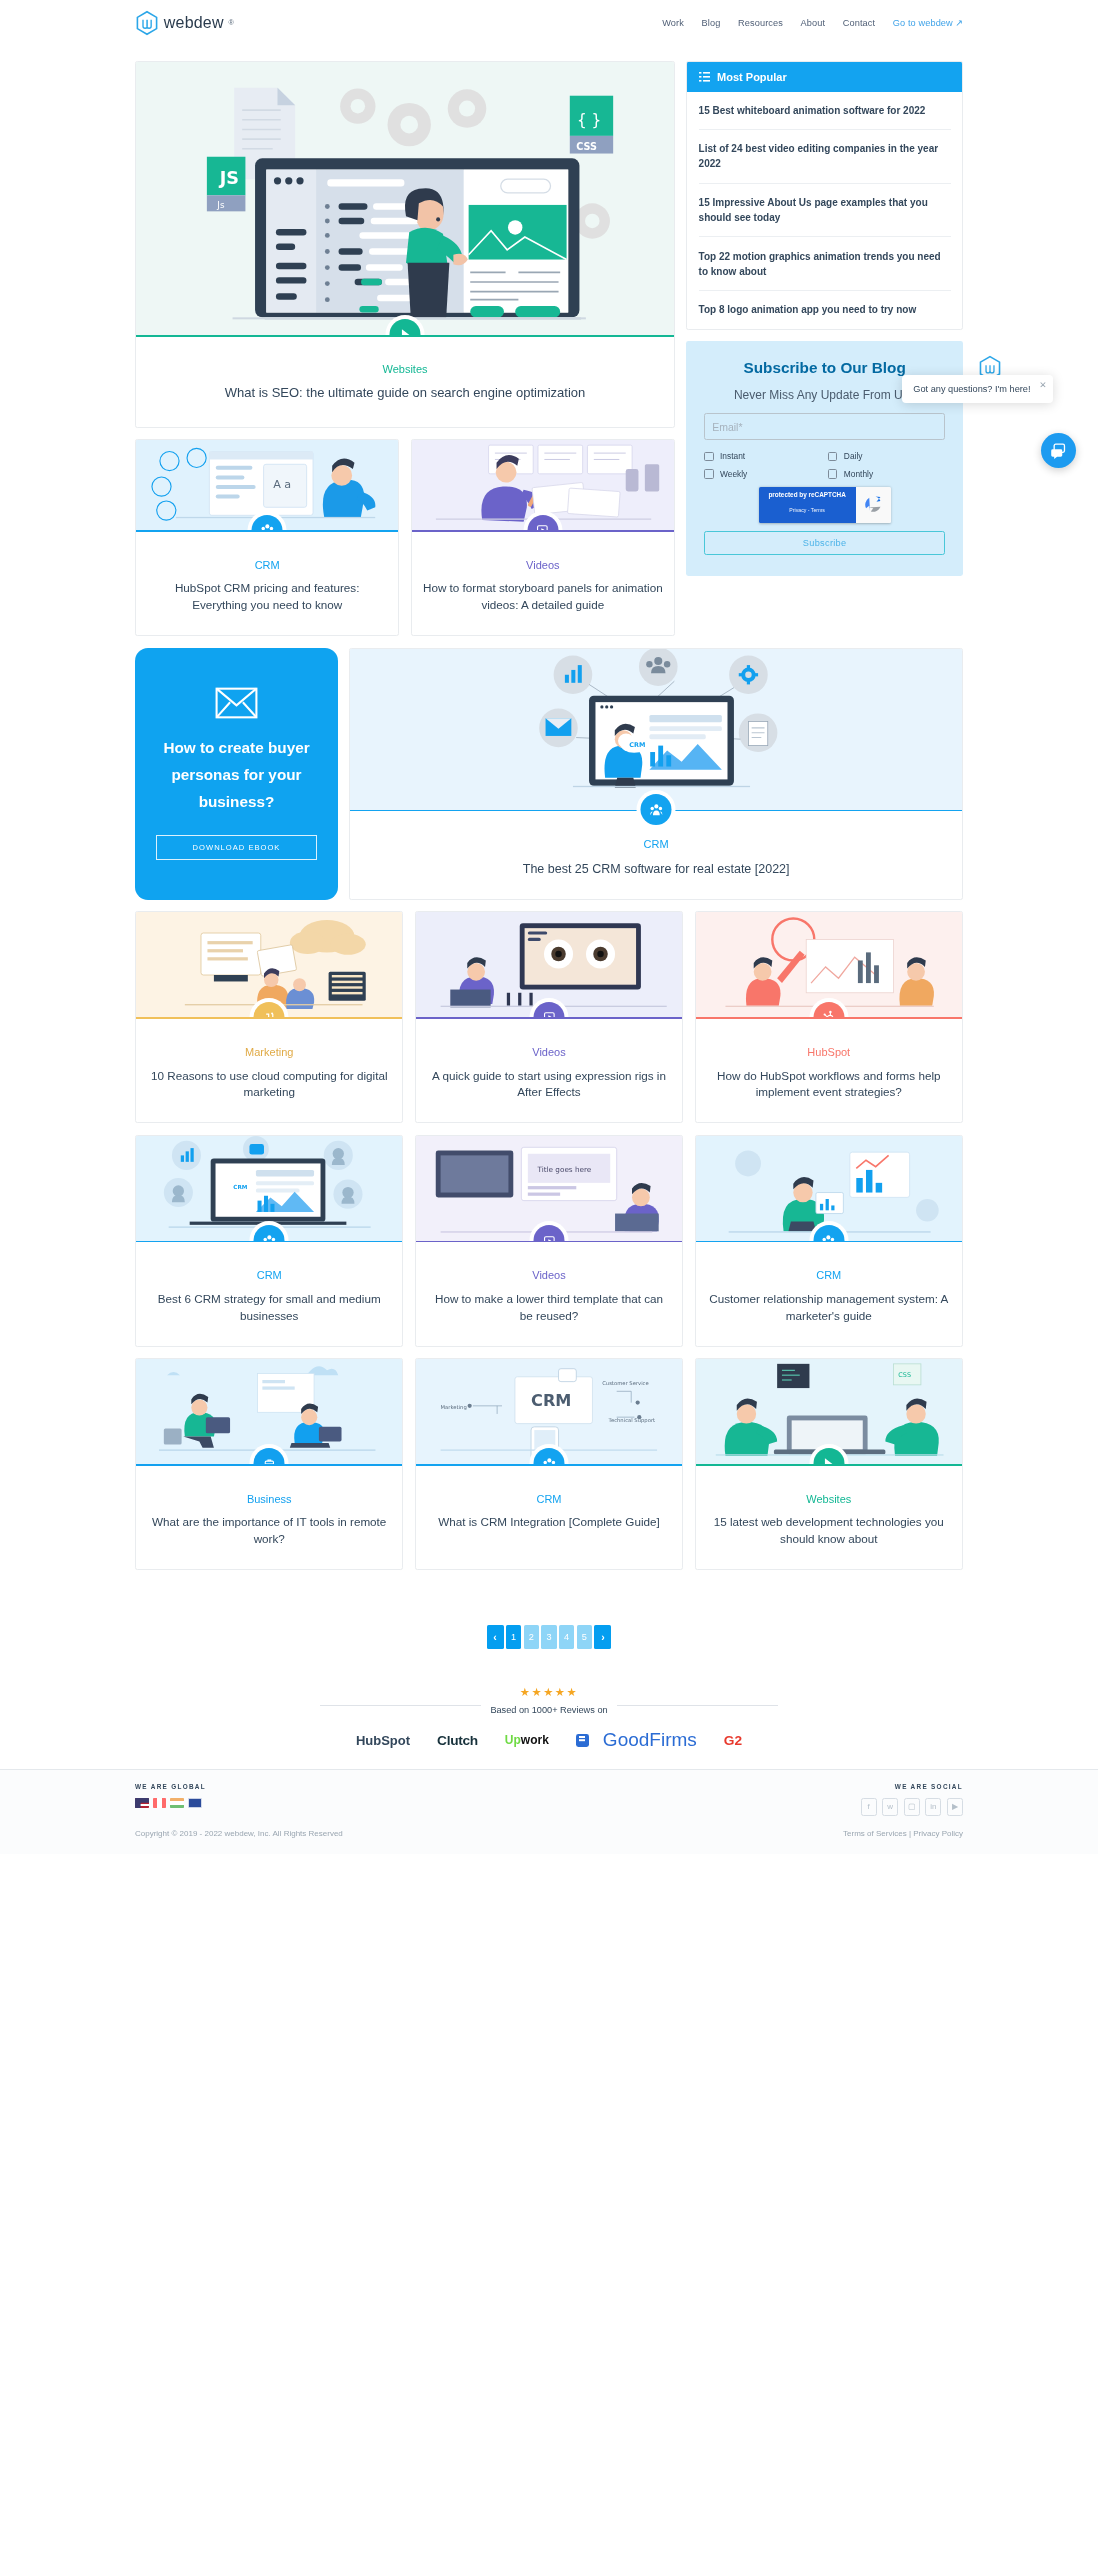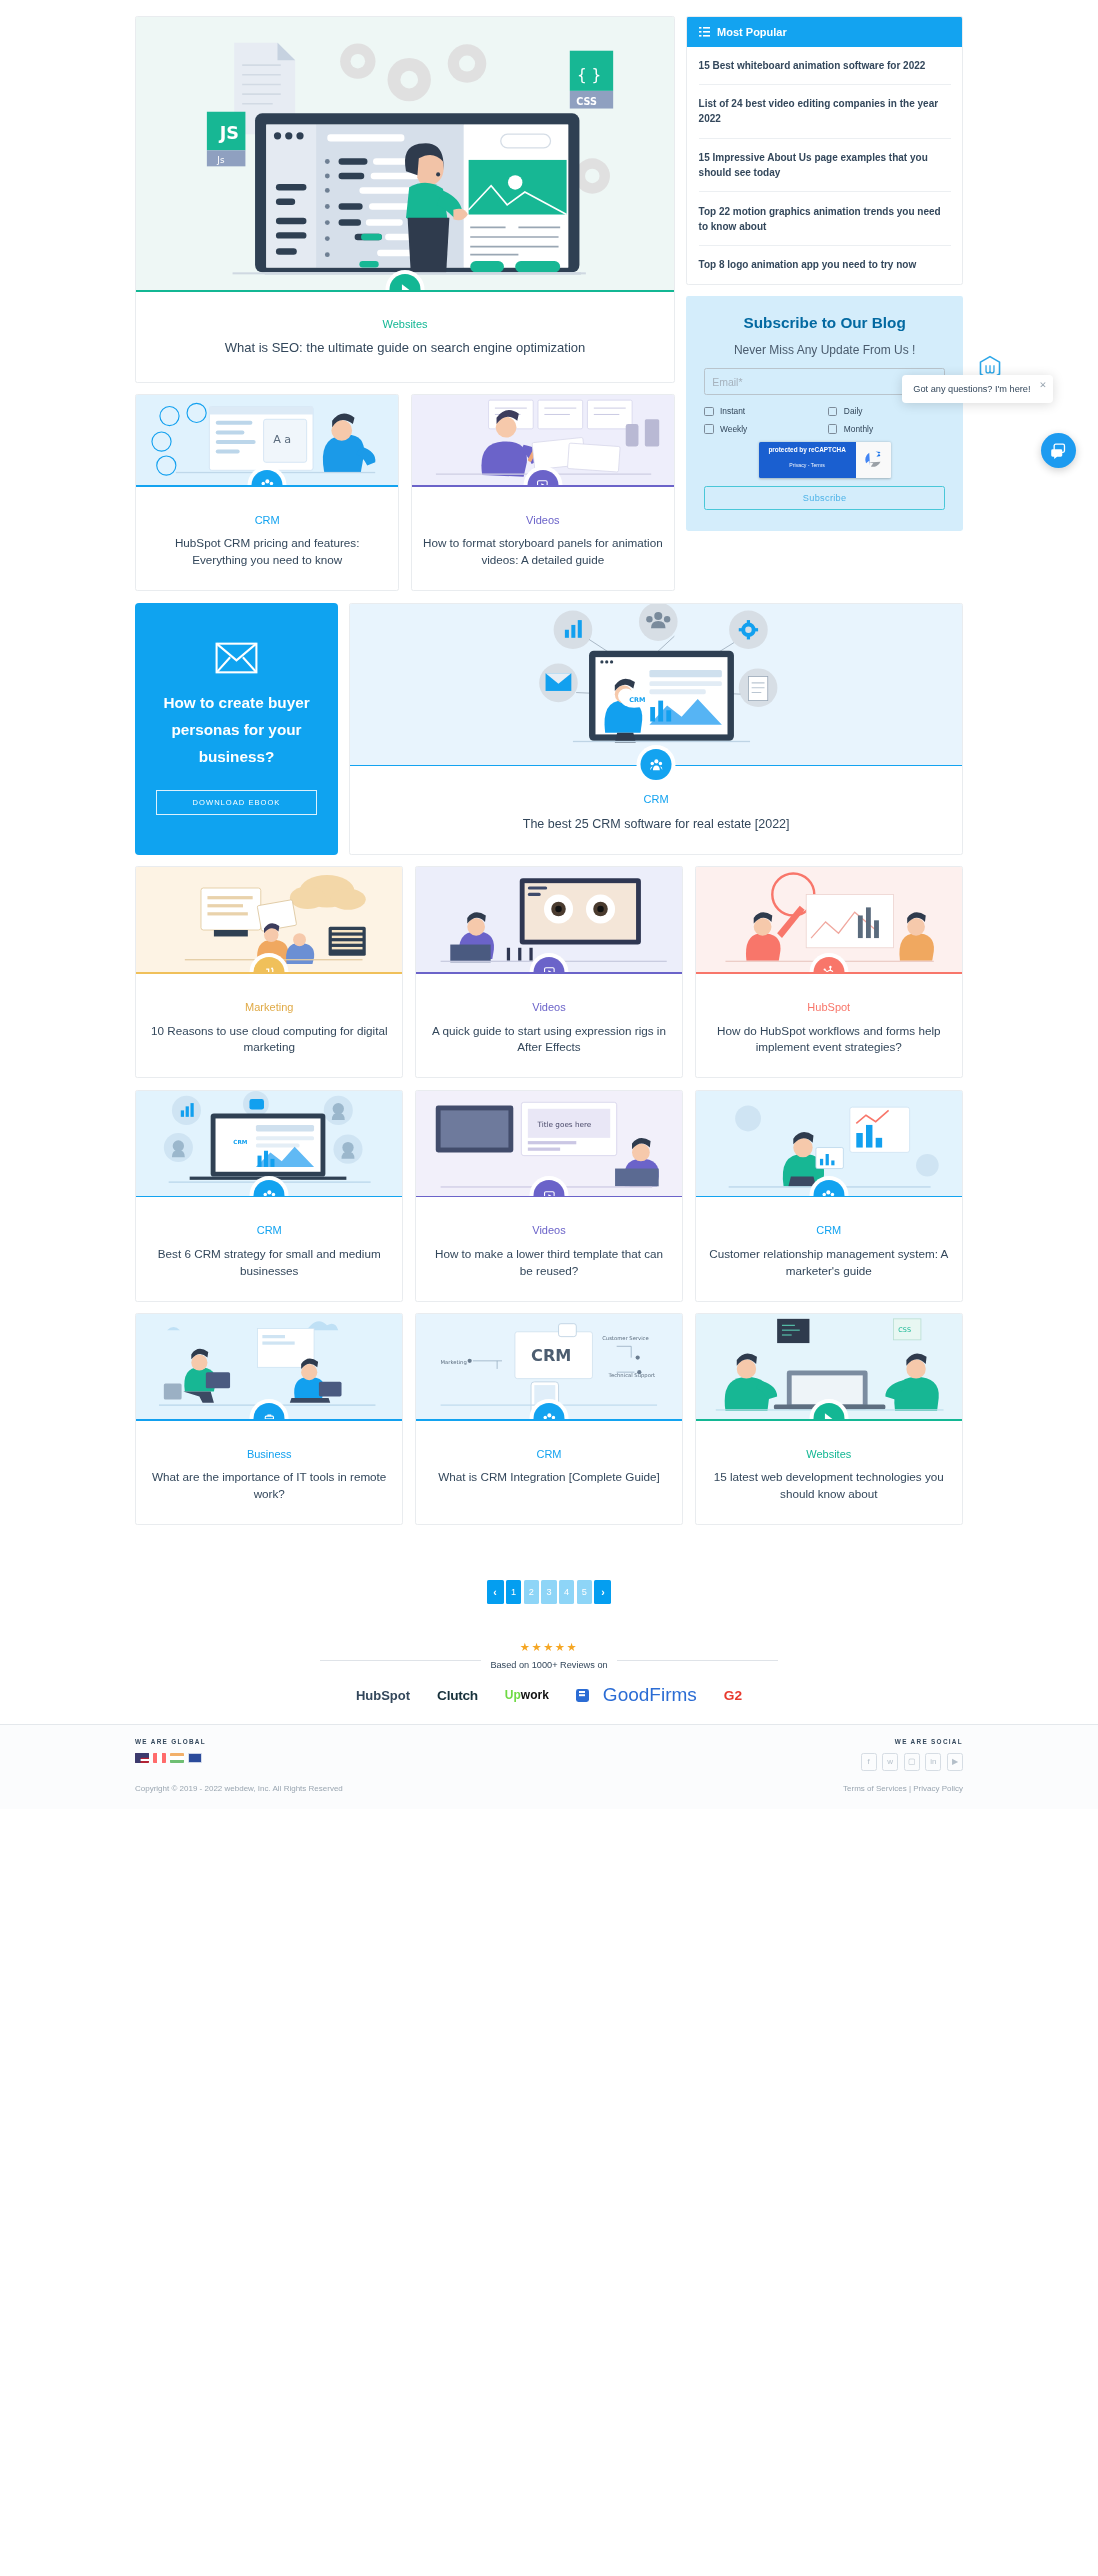--- a/index.html
+++ b/index.html
@@ -151,21 +151,21 @@
     border: 0.8px solid #49c7d8; border-radius: 2.4px;
     color: #4cb3e8; font-size: 9.2px; letter-spacing: 0.3px;
     cursor: pointer; font-family: "Liberation Sans", sans-serif;
   }
 
   
   .row-feature { display: flex; gap: 11.3px; margin-top: 11.3px; }
   .ebook {
     width: 203px;
     background: #0fa3f0;
-    border-radius: 4px;
+    border-radius: 13px;
     display: flex; flex-direction: column;
     align-items: center; justify-content: center;
     padding: 24px 21px;
     color: #fff;
     text-align: center;
   }
   .ebook h3 { font-size: 15.3px; line-height: 1.75; font-weight: bold; margin: 16px 0 19.3px; }
   .ebook-btn {
     width: 100%; padding: 7.2px 0;
     border: 0.8px solid rgba(255,255,255,.85);
@@ -252,20 +252,40 @@
     width: 35px; height: 35px; border-radius: 50%;
     background: #1d9bf0; display: flex; align-items: center; justify-content: center;
     box-shadow: 0 2.4px 8px rgba(0,0,0,.2); cursor: pointer;
   }
 </style>
 </head>
 <body>
 
 <div class="page">
 
+  <div class="header">
+    <div class="logo">
+      <span class="logo-hex">
+        <svg viewBox="0 0 30 32" width="24" height="26">
+          <path d="M15 2 L27 9 L27 23 L15 30 L3 23 L3 9 Z" fill="none" stroke="#2ba6e8" stroke-width="2"></path>
+          <path d="M10 12 L10 20 a2.6 2.6 0 0 0 5.2 0 L15.2 12 M15 12 L15 20 a2.6 2.6 0 0 0 5.2 0 L20.2 12" fill="none" stroke="#2ba6e8" stroke-width="1.7"></path>
+        </svg>
+      </span>
+      <span class="logo-text">webdew</span>
+      <span class="logo-reg">®</span>
+    </div>
+    <div class="nav">
+      <a href="#">Work</a>
+      <a href="#">Blog</a>
+      <a href="#">Resources</a>
+      <a href="#">About</a>
+      <a href="#">Contact</a>
+      <a href="#" class="accent"><span>Go to webdew</span><span class="ext-icon">↗</span></a>
+    </div>
+  </div>
 
   <div class="container">
     <div class="cols">
 
       <div class="left-col">
 
         <div class="card hero-card">
           <div class="hero-img">
             <svg viewBox="0 0 672 340" width="540" height="273">
               <rect width="672" height="340" fill="#eef7f5"></rect>

